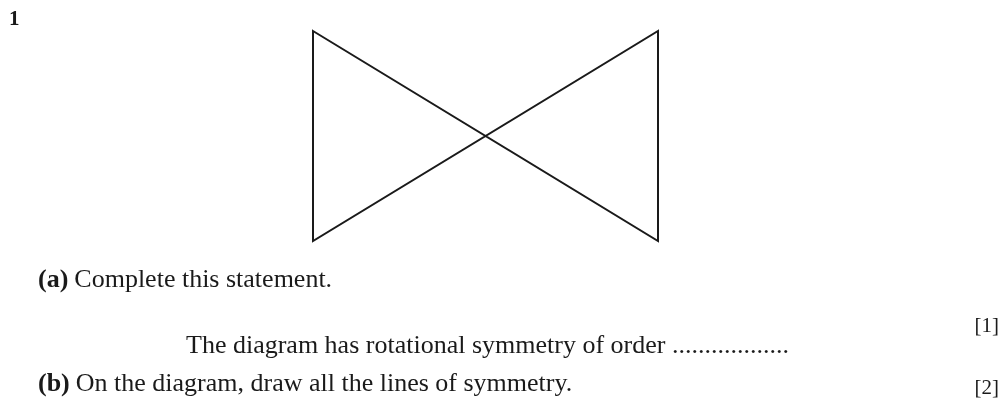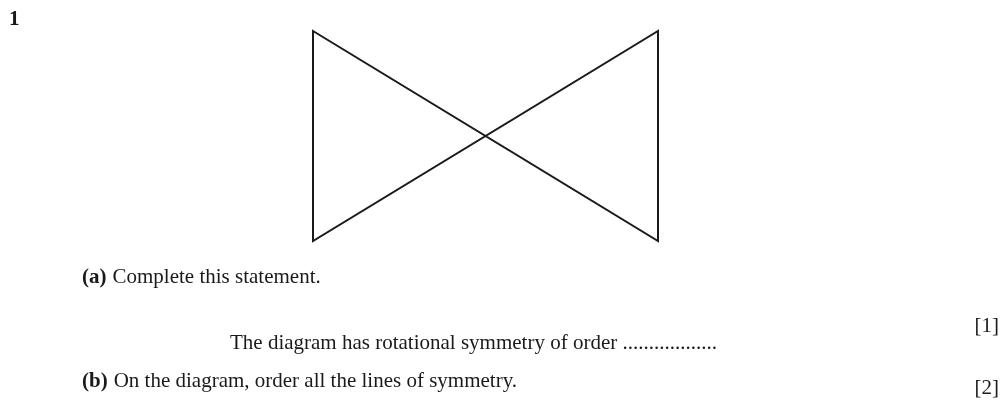--- a/index.html
+++ b/index.html
@@ -1,35 +1,35 @@
 <!DOCTYPE html>
 <html><head>
 <meta charset="utf-8">
 <style>
   html, body { margin: 0; padding: 0; background: #ffffff; }
   body { width: 1007px; height: 410px; position: relative; overflow: hidden;
          font-family: "Liberation Serif", "DejaVu Serif", serif; color: #1a1a1a; }
   .qnum { position: absolute; left: 9px; top: 6px; font-size: 21px; font-weight: bold; }
   .diagram { position: absolute; left: 0; top: 0; }
-  .line { position: absolute; font-size: 21px; white-space: nowrap; margin-left: 44px; }
+  .line { position: absolute; font-size: 26px; white-space: nowrap; }
   .part-label { font-weight: bold; margin-right: 6px; }
   .marks { position: absolute; right: 8px; font-size: 21px; }
 </style>
 </head>
 <body>
 
 <div class="qnum">1</div>
 
 <svg class="diagram" width="1007" height="260" viewBox="0 0 1007 260">
   <polygon points="313,31 658,241 658,31 313,241" fill="none" stroke="#1a1a1a" stroke-width="2" stroke-linejoin="miter"></polygon>
 </svg>
 
 <div class="line" style="left:38px; top:264px;">
   <span class="part-label">(a)</span><span>Complete this statement.</span>
 </div>
 
 <div class="line" style="left:186px; top:330px;">The diagram has rotational symmetry of order ..................</div>
 <div class="marks" style="top:313px;">[1]</div>
 
 <div class="line" style="left:38px; top:368px;">
-  <span class="part-label">(b)</span><span>On the diagram, order all the lines of symmetry.</span>
+  <span class="part-label">(b)</span><span>On the diagram, draw all the lines of symmetry.</span>
 </div>
 <div class="marks" style="top:375px;">[2]</div>
 
 </body></html>

